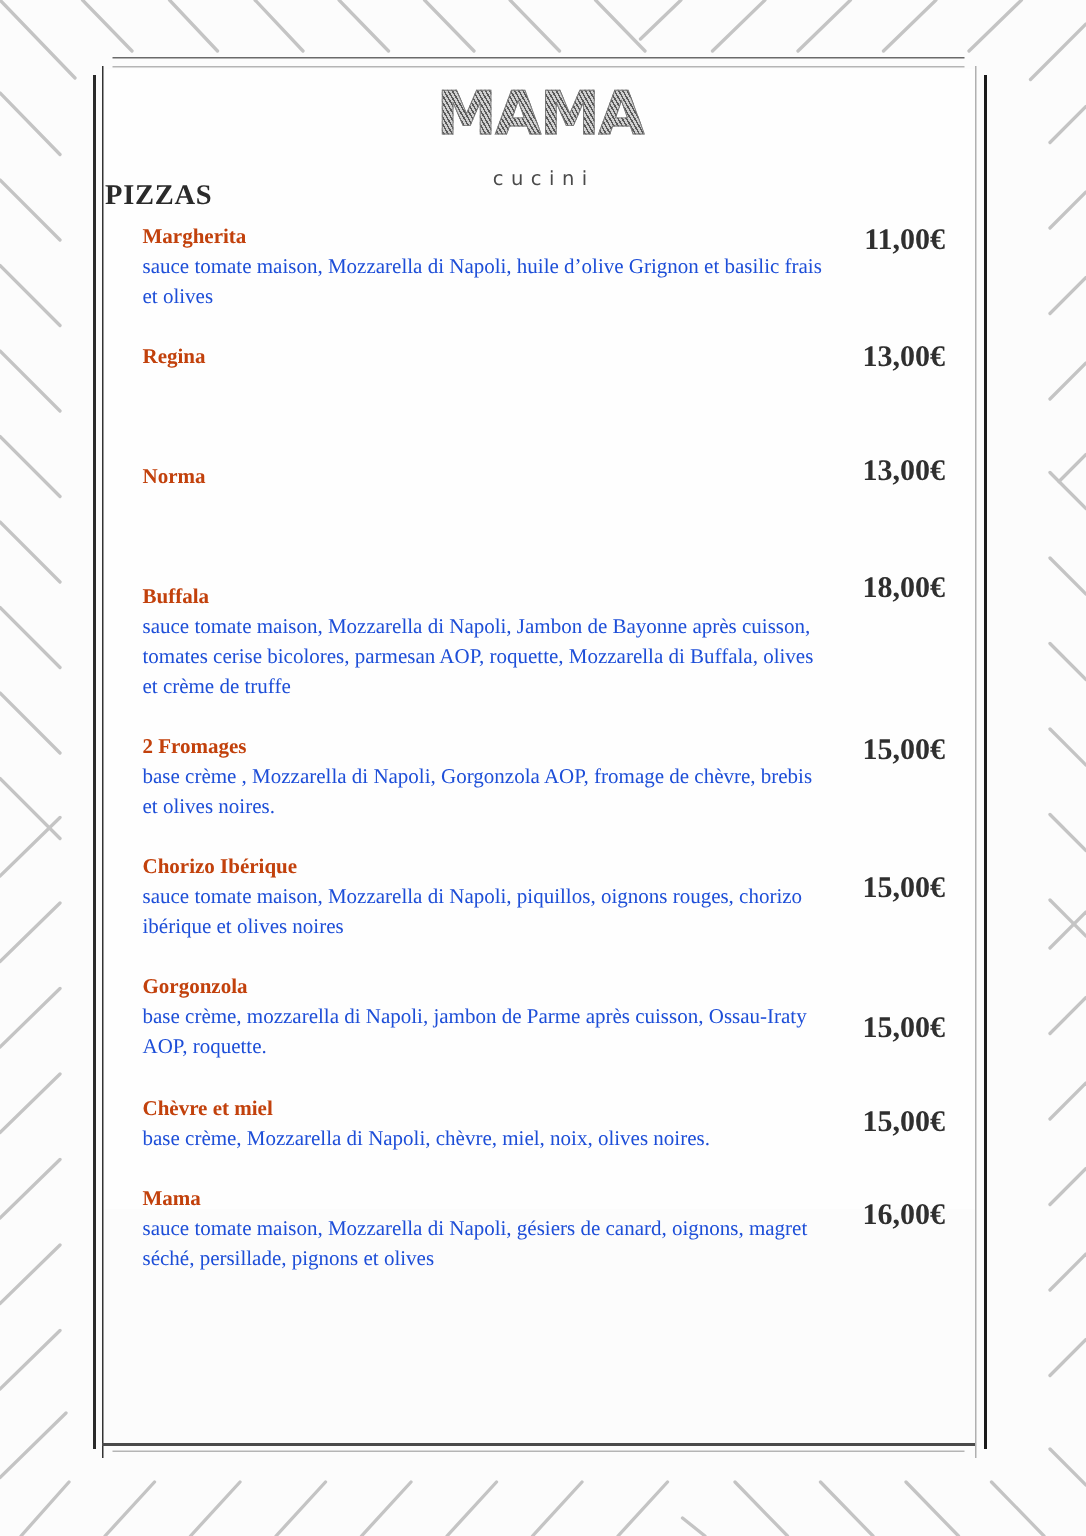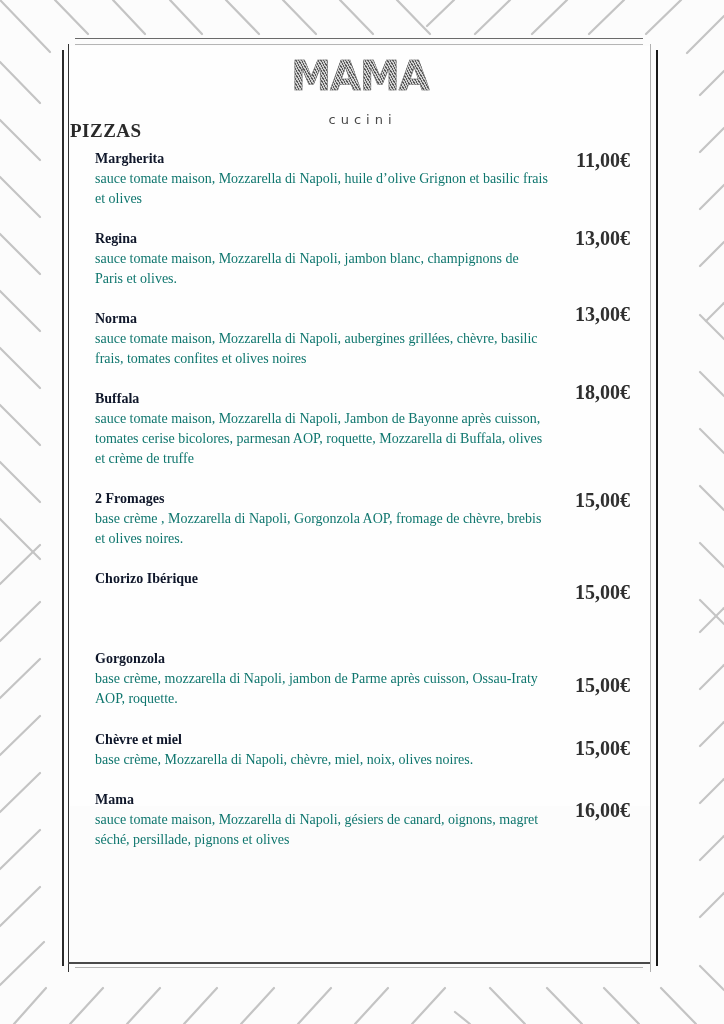--- a/index.html
+++ b/index.html
@@ -36,22 +36,22 @@
     }
     .logo-sub {
       font-family: "DejaVu Sans", sans-serif; font-size: 13px; letter-spacing: 5px;
       color: #4a4a4a; margin-top: 16px; padding-left: 5px;
     }
     .section-title {
       position: absolute; left: 0; width: 580px; top: 74px; text-align: left;
       font-weight: bold; font-size: 19px; letter-spacing: 0.5px; color: #2a2a2a;
     }
     .menu-item { position: absolute; left: 25px; width: 535px; }
-    .item-name { font-weight: bold; font-size: 14px; line-height: 20px; color: #0f172a; }
-    .item-desc { font-size: 14px; line-height: 20px; color: #0f766e; width: 455px; }
+    .item-name { font-weight: bold; font-size: 14px; line-height: 20px; color: #c2410c; }
+    .item-desc { font-size: 14px; line-height: 20px; color: #1d4ed8; width: 455px; }
     .item-price { position: absolute; right: 0; font-weight: bold; font-size: 20px; color: #2f2f2f; }
   </style>
 </head>
 <body>
 
 <svg class="bg-pattern" viewBox="0 0 724 1024" xmlns="http://www.w3.org/2000/svg">
   <g stroke="#c4c4c4" stroke-width="2.2" stroke-linecap="round" fill="none">
 
     <line x1="0" y1="0" x2="50" y2="52"></line>
     <line x1="55" y1="0" x2="88" y2="34"></line>
@@ -138,44 +138,43 @@
   <div class="section-title">PIZZAS</div>
 
   <div class="menu-item" style="top:103px">
     <div class="item-name">Margherita</div>
     <div class="item-desc">sauce tomate maison, Mozzarella di Napoli, huile d’olive Grignon et basilic frais et olives</div>
     <div class="item-price" style="top:0">11,00€</div>
   </div>
 
   <div class="menu-item" style="top:183px">
     <div class="item-name">Regina</div>
-    <div class="item-desc">sauce tomate maison, Mozzarella di Napoli, jambon blanc, champignons de Paris et olives.</div>
     <div class="item-price" style="top:-2px">13,00€</div>
   </div>
 
   <div class="menu-item" style="top:263px">
     <div class="item-name">Norma</div>
-    <div class="item-desc">sauce tomate maison, Mozzarella di Napoli, aubergines grillées, chèvre, basilic frais, tomates confites et olives noires</div>
     <div class="item-price" style="top:-6px">13,00€</div>
   </div>
 
   <div class="menu-item" style="top:343px">
     <div class="item-name">Buffala</div>
     <div class="item-desc">sauce tomate maison, Mozzarella di Napoli, Jambon de Bayonne après cuisson, tomates cerise bicolores, parmesan AOP, roquette, Mozzarella di Buffala, olives et crème de truffe</div>
     <div class="item-price" style="top:-8px">18,00€</div>
   </div>
 
   <div class="menu-item" style="top:443px">
     <div class="item-name">2 Fromages</div>
     <div class="item-desc">base crème , Mozzarella di Napoli, Gorgonzola AOP, fromage de chèvre, brebis et olives noires.</div>
     <div class="item-price" style="top:0">15,00€</div>
   </div>
 
   <div class="menu-item" style="top:523px">
     <div class="item-name">Chorizo Ibérique</div>
+    <div class="item-desc">sauce tomate maison, Mozzarella di Napoli, piquillos, oignons rouges, chorizo ibérique et olives noires</div>
     <div class="item-price" style="top:12px">15,00€</div>
   </div>
 
   <div class="menu-item" style="top:603px">
     <div class="item-name">Gorgonzola</div>
     <div class="item-desc">base crème, mozzarella di Napoli, jambon de Parme après cuisson, Ossau-Iraty AOP, roquette.</div>
     <div class="item-price" style="top:25px">15,00€</div>
   </div>
 
   <div class="menu-item" style="top:684px">

